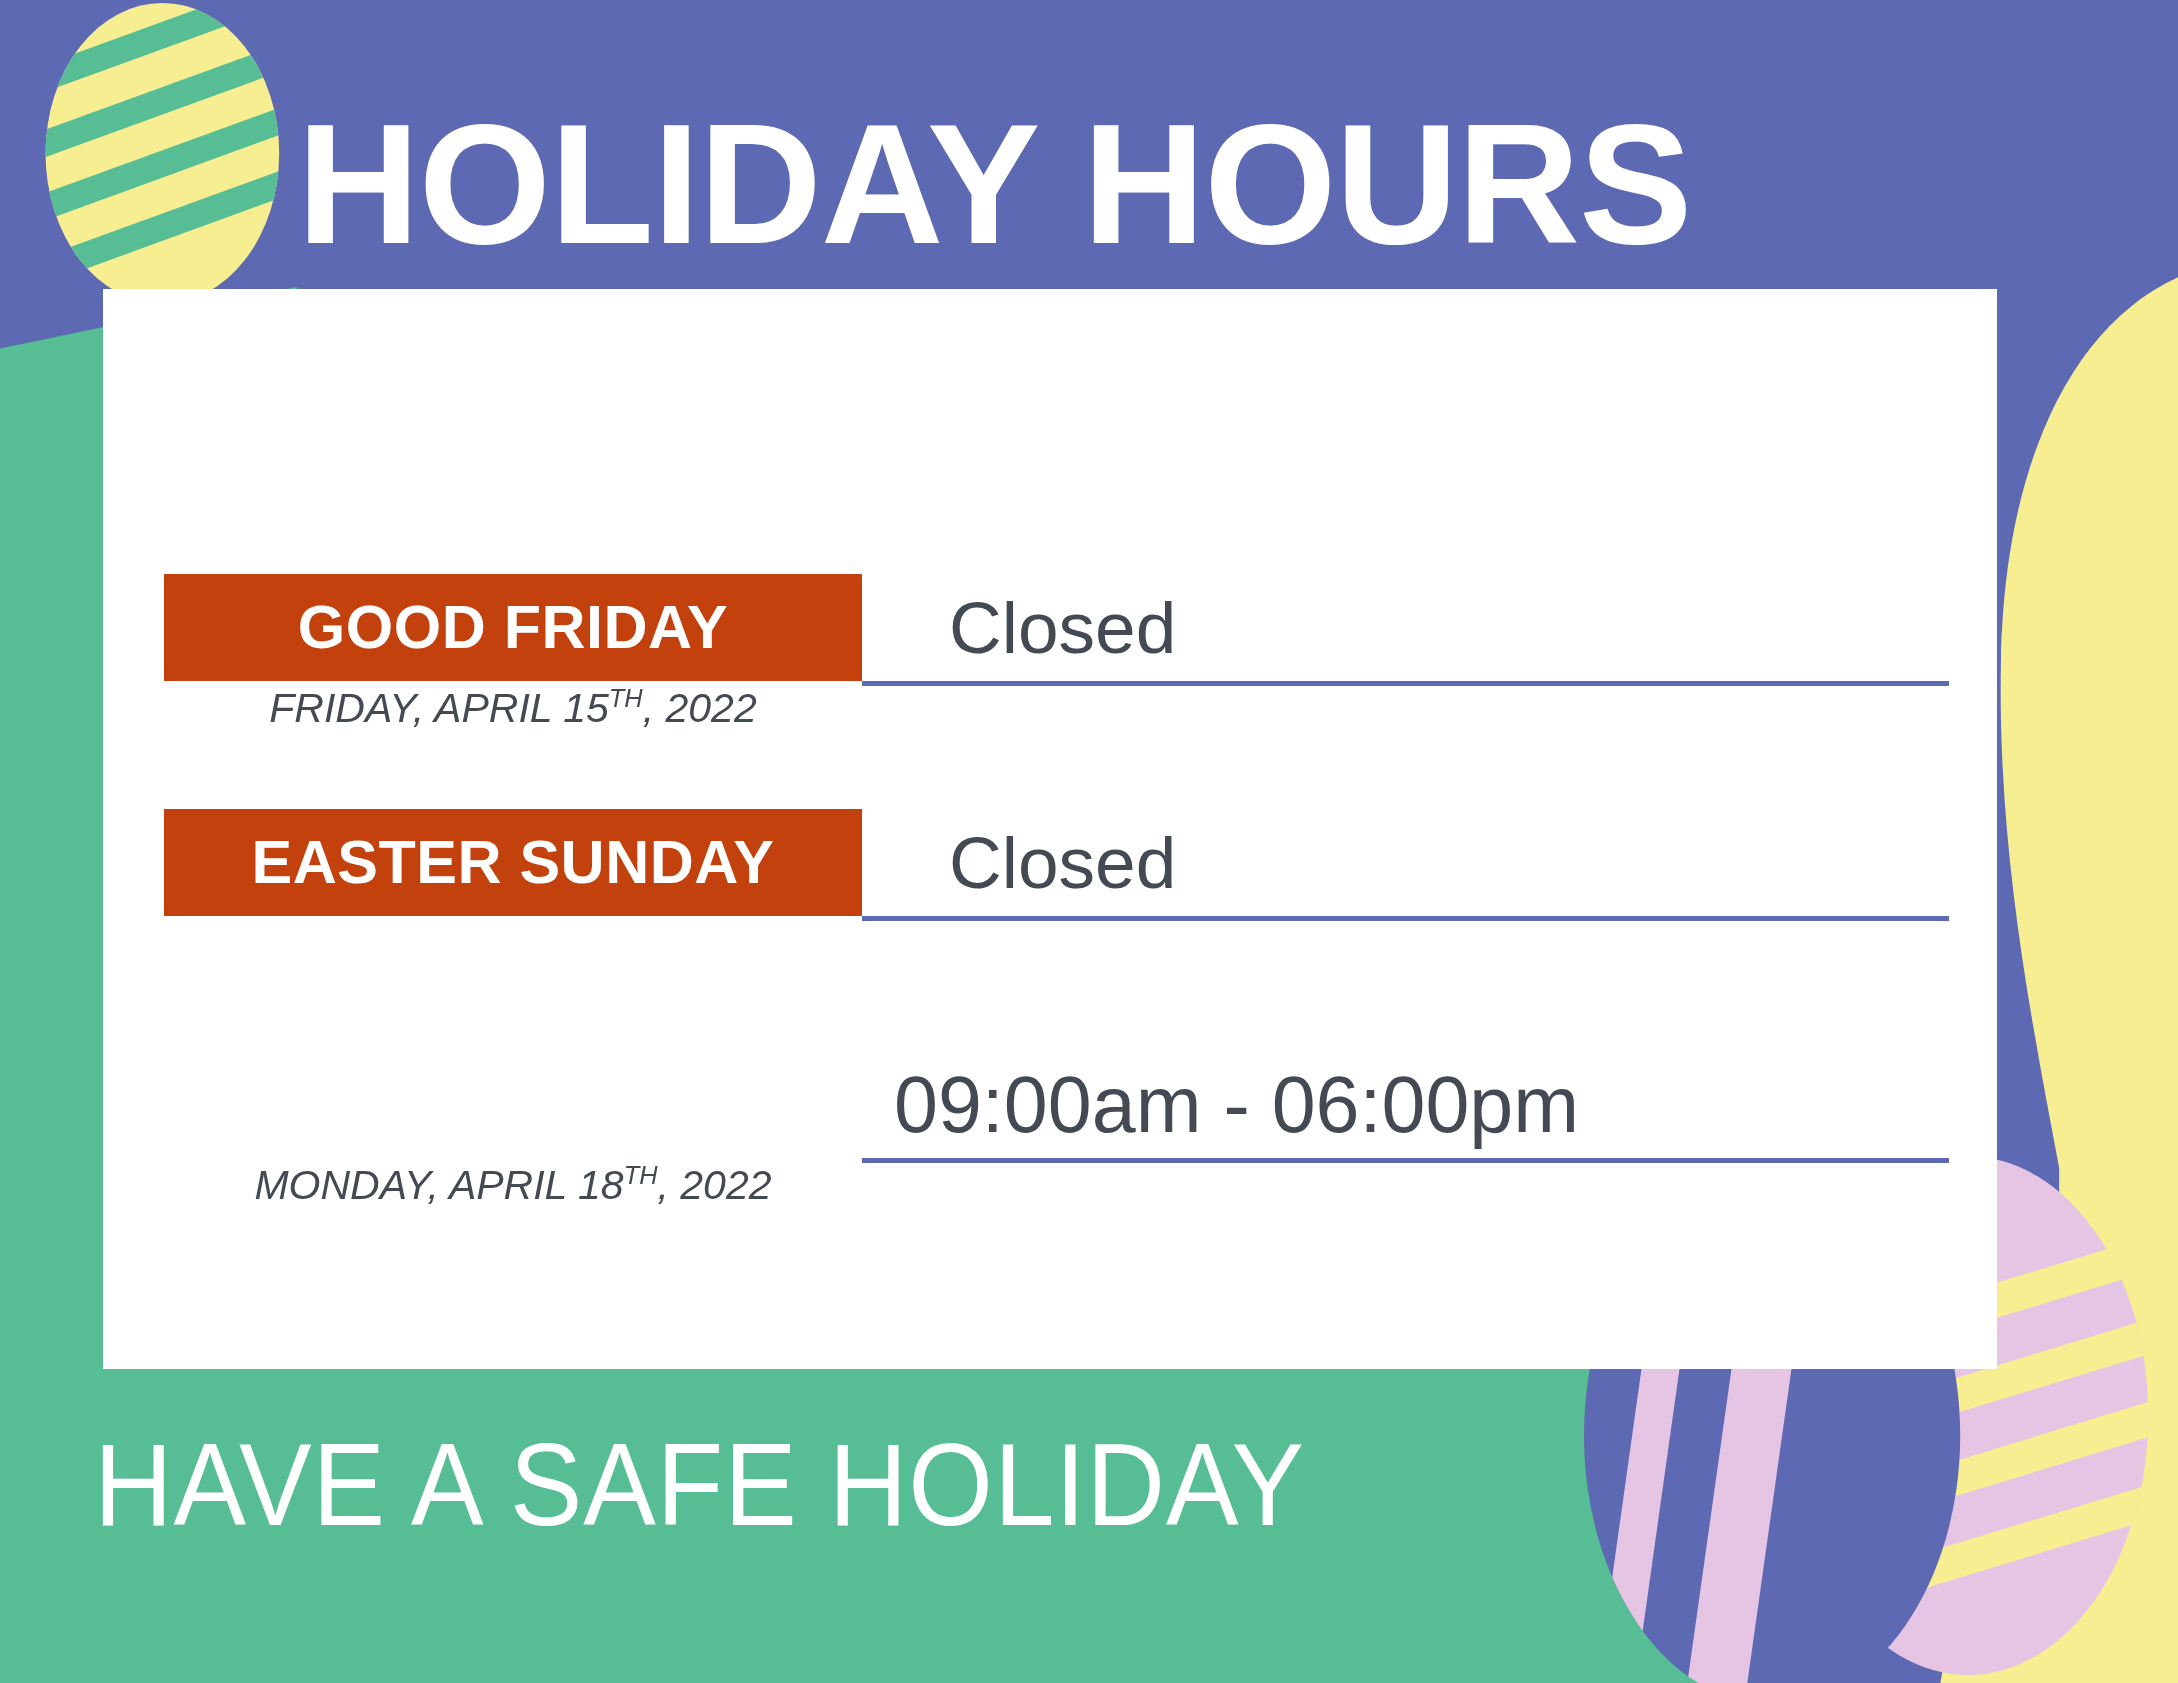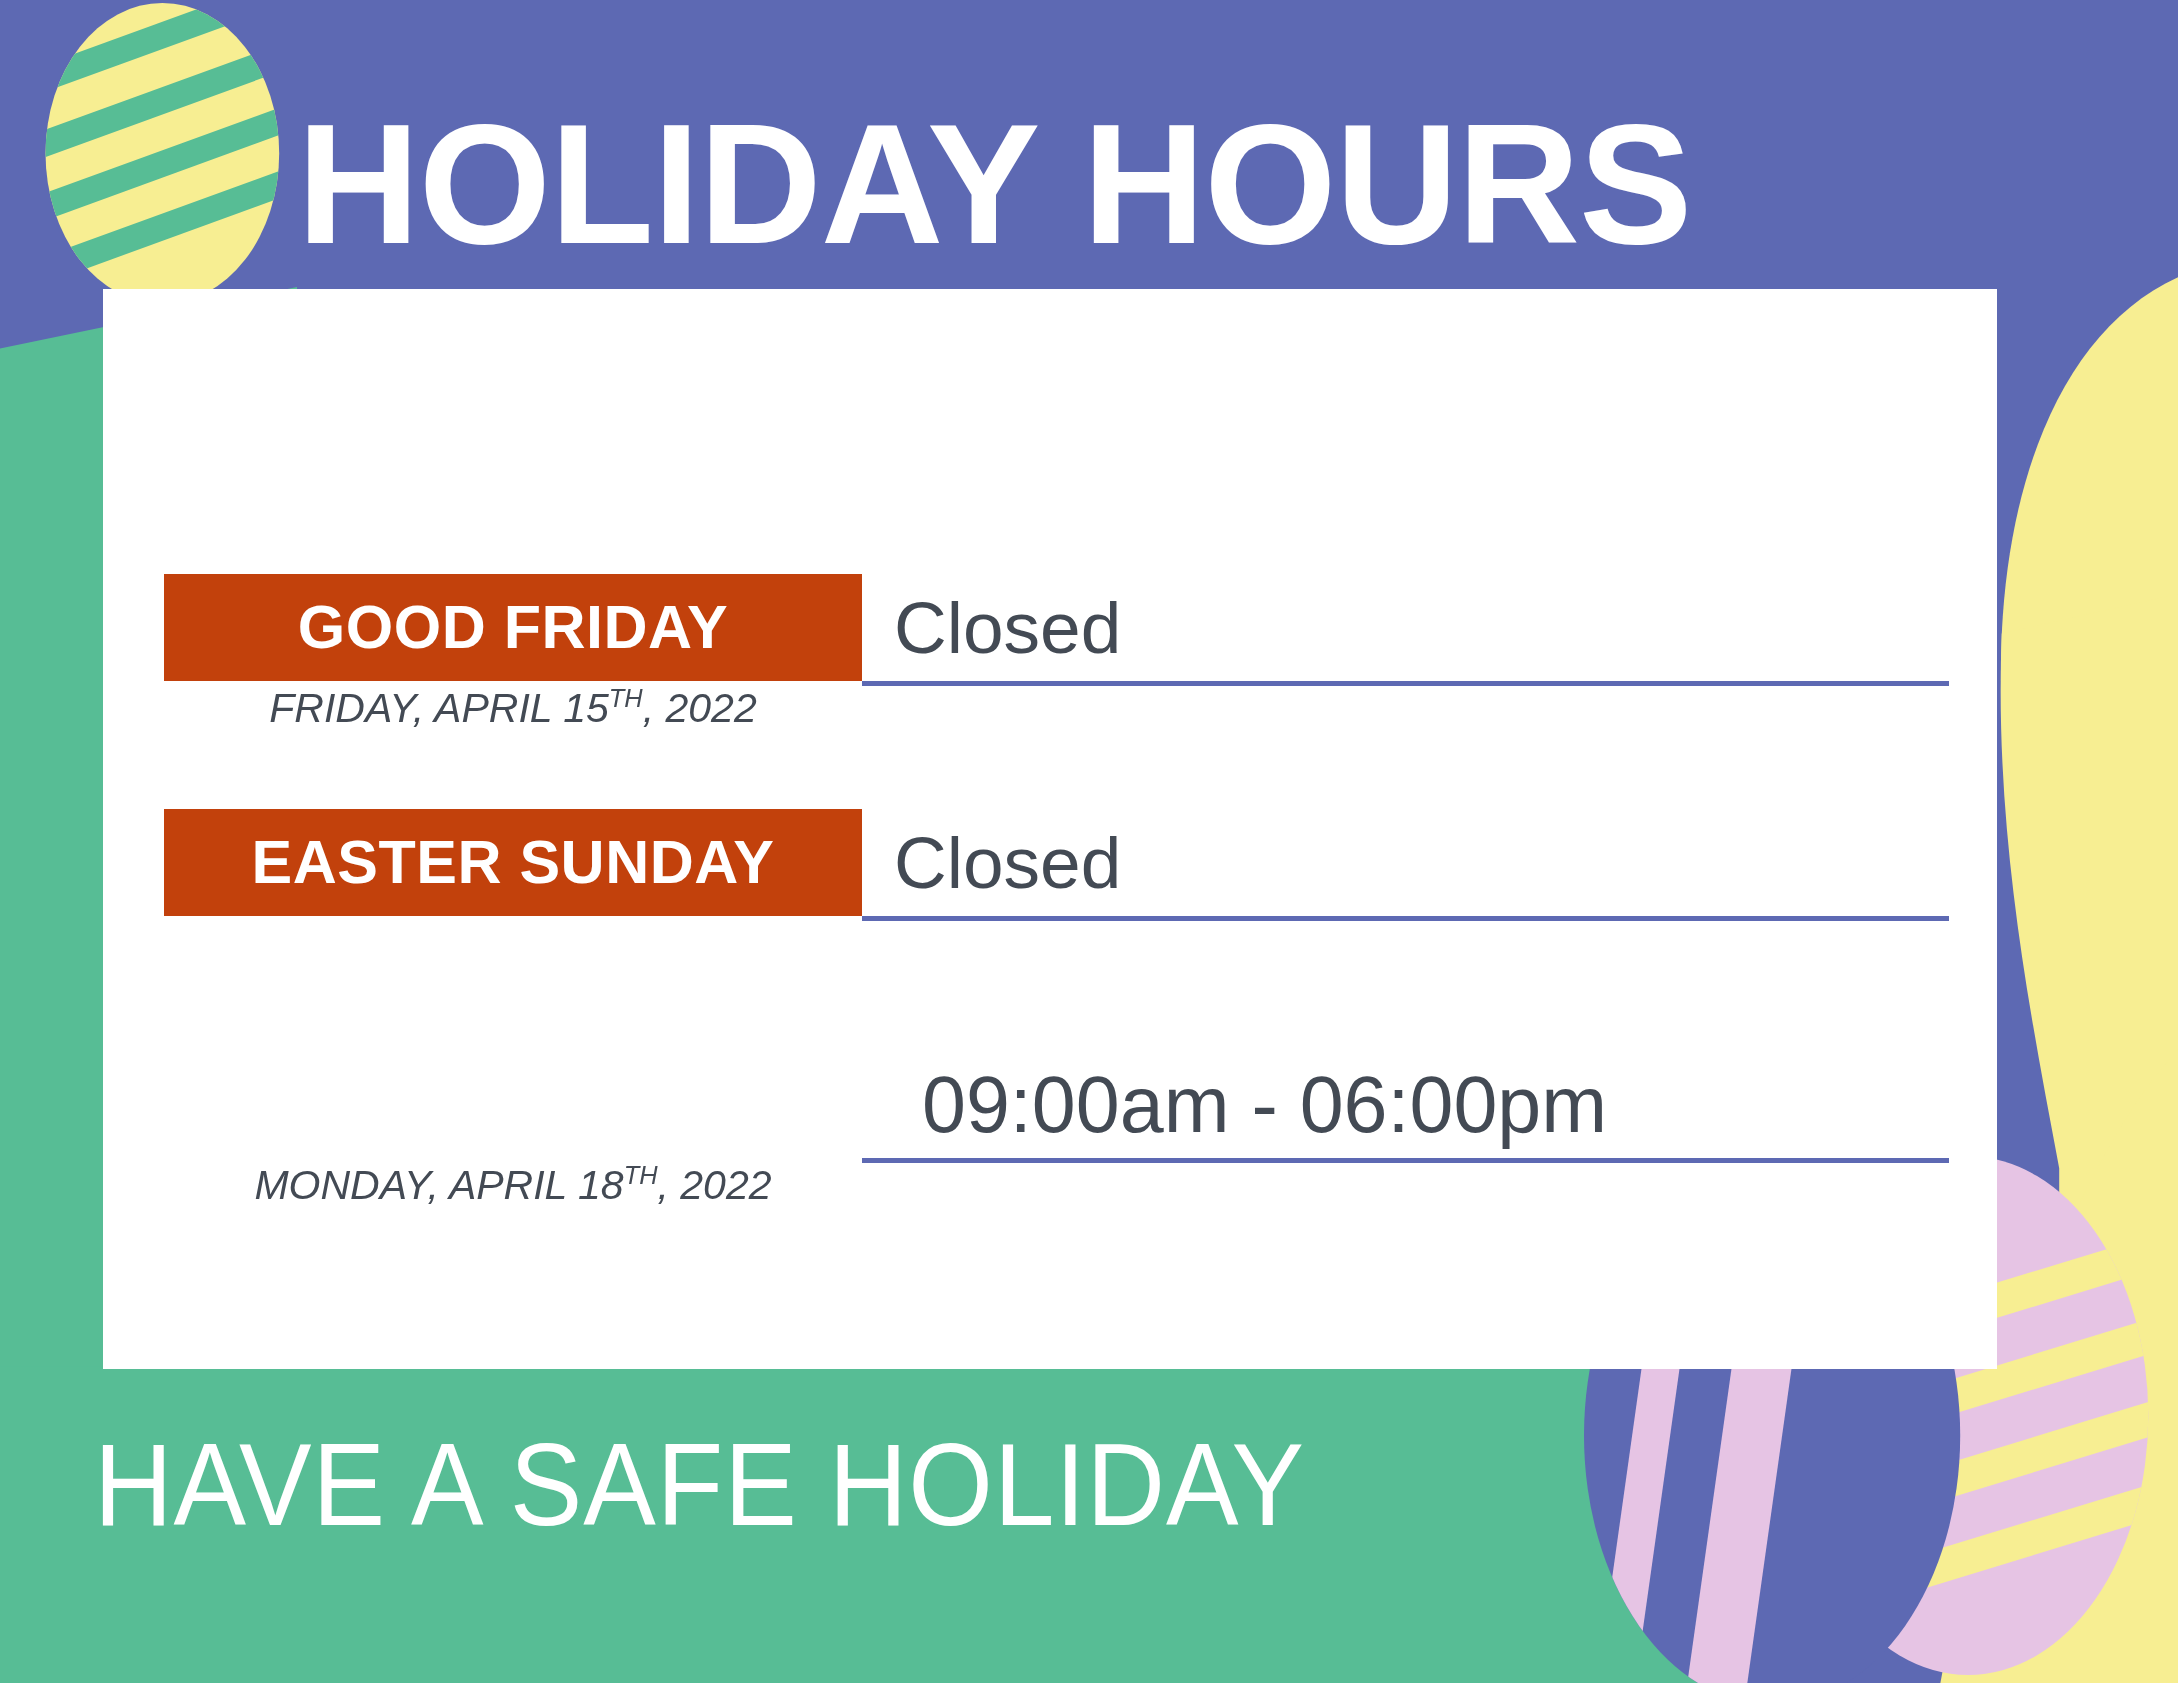--- a/index.html
+++ b/index.html
@@ -99,24 +99,24 @@
     height: 107px;
     border-bottom: 5px solid #5d69b3;
     display: flex;
     align-items: center;
   }
   .value-text {
     color: #434a54;
     font-size: 73px;
     line-height: 1;
     font-weight: 400;
-    padding-left: 32px;
-    white-space: nowrap;
-  }
-  .row-2 .value-text { padding-left: 32px; font-size: 79px; margin-left: 28px; }
+    padding-left: 87px;
+    white-space: nowrap;
+  }
+  .row-2 .value-text { padding-left: 32px; font-size: 79px; }
 
   .date-line {
     position: absolute;
     left: 61px;
     top: 111px;
     width: 698px;
     text-align: center;
     color: #434a54;
     font-size: 41px;
     line-height: 1.15;

